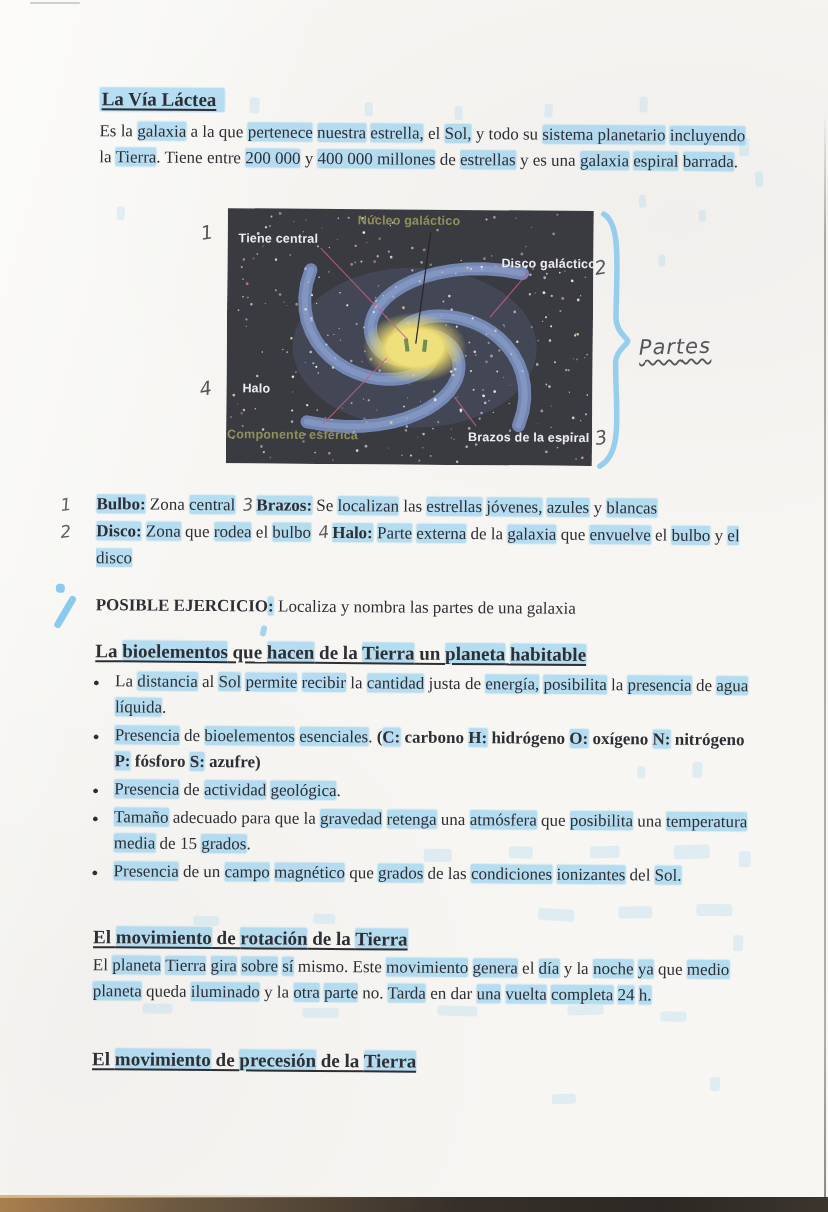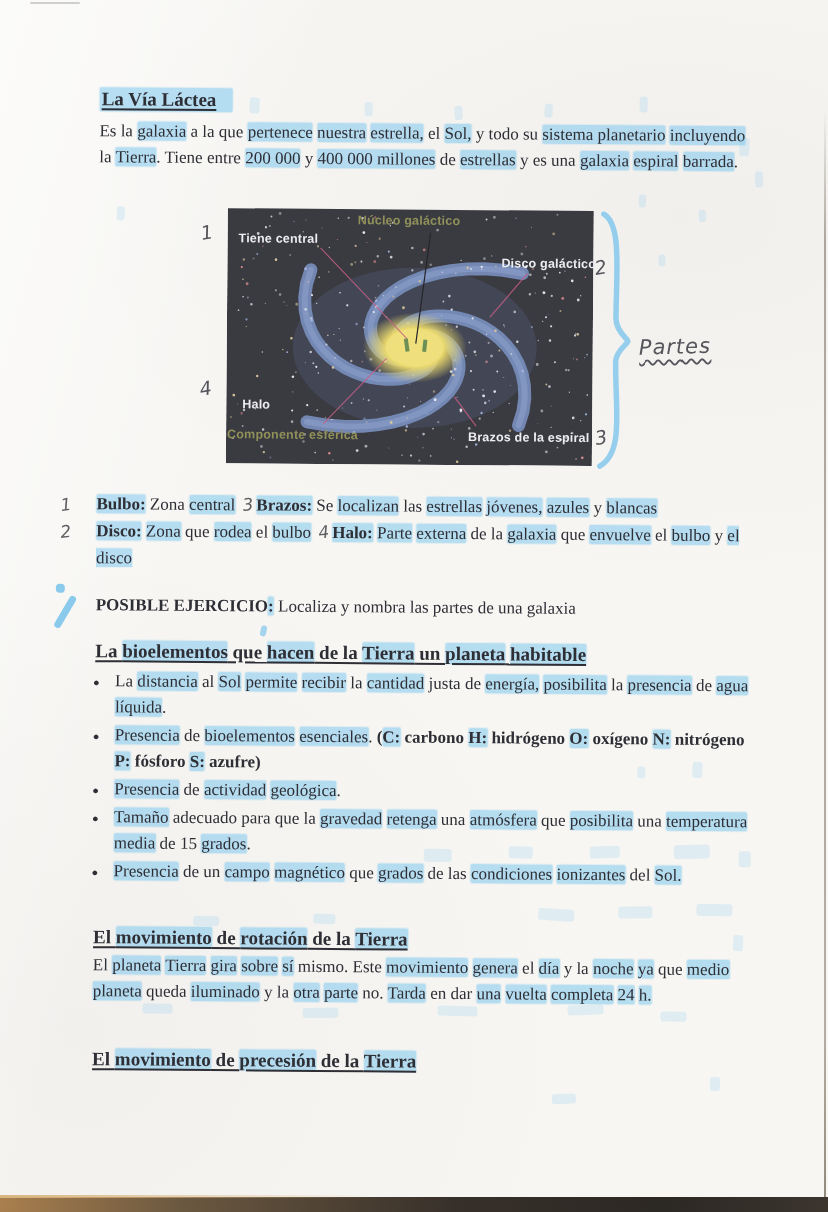--- a/index.html
+++ b/index.html
@@ -14,21 +14,21 @@
   }
   .tilt{position:absolute;inset:0;transform:rotate(.45deg);transform-origin:80px 60px;}
   .abs{position:absolute;}
   
   .serif{font-size:17px;line-height:26px;}
   .hl{background:rgba(120,198,238,.52);border-radius:2px;box-shadow:0 0 0 1px rgba(120,198,238,.18);}
   .bd{font-weight:bold;}
   h1,h2{margin:0;font-weight:bold;}
   .heading{font-size:19px;line-height:26px;text-decoration:underline;text-decoration-thickness:1.6px;text-underline-offset:3px;}
   .title{left:100px;top:86px;font-size:20px;}
-  .title .hl{padding:1px 16px 2px 2px;margin-top:12px;}
+  .title .hl{padding:1px 8px 2px 2px;margin-top:12px;}
   .intro{left:100px;top:118px;width:652px;margin:0;}
   
   .pencil{font-family:"DejaVu Sans", sans-serif;font-style:italic;color:#5f5f64;display:inline-block;margin:0 3px;transform:rotate(-7deg);}
   .pencil.outd{width:34px;margin-left:-36px;margin-right:2px;text-align:left;}
   .hw{font-family:"DejaVu Sans", sans-serif;font-style:italic;color:#55555c;}
   .hw-num{font-size:19px;transform:rotate(-10deg);}
   .hw-partes{font-size:21px;letter-spacing:1px;transform:rotate(-2deg);text-decoration:underline wavy 1.5px #55555c;text-underline-offset:5px;}
   
   .diagram{left:229px;top:204px;width:366px;height:258px;}
   .diagram svg{position:absolute;left:0;top:0;}
@@ -390,21 +390,21 @@
           <rect x="196" y="133" width="4" height="12" fill="#6c8f55" transform="rotate(6 198 139)"></rect>
           <line x1="203" y1="26" x2="189" y2="137" stroke="#26262a" stroke-width="1.2"></line>
           <line x1="93" y1="42" x2="180" y2="132" stroke="#c75f84" stroke-width="1.1" opacity="0.85"></line>
           <line x1="300" y1="66" x2="263" y2="110" stroke="#c75f84" stroke-width="1.1" opacity="0.85"></line>
           <line x1="97" y1="218" x2="160" y2="152" stroke="#c75f84" stroke-width="1.1" opacity="0.85"></line>
           <line x1="250" y1="219" x2="228" y2="190" stroke="#c75f84" stroke-width="1.1" opacity="0.85"></line>
         </svg>
       <span class="glabel olive" style="left:130px;top:7px">Núcleo galáctico</span>
       <span class="glabel" style="left:11px;top:26px">Tiene central</span>
       <span class="glabel" style="left:274px;top:49px">Disco galáctico</span>
-      <span class="glabel" style="left:16px;top:192px">Halo</span>
+      <span class="glabel" style="left:16px;top:176px">Halo</span>
       <span class="glabel olive" style="left:1px;top:222px">Componente esférica</span>
       <span class="glabel" style="left:242px;top:223px">Brazos de la espiral</span>
     </div>
 
     <span class="abs hw hw-num" style="left:202px;top:220px">1</span>
     <span class="abs hw hw-num" style="left:596px;top:252px">2</span>
     <span class="abs hw hw-num" style="left:598px;top:422px">3</span>
     <span class="abs hw hw-num" style="left:202px;top:376px">4</span>
     <svg class="abs brace" width="40" height="262" viewBox="0 0 40 262">
       <path d="M 8,6 C 26,16 21,62 21,110 C 21,124 33,130 33,133 C 33,136 21,142 21,154 C 21,202 30,244 6,258" fill="none" stroke="#85c8ec" stroke-width="5.5" stroke-linecap="round" opacity=".85"></path>

